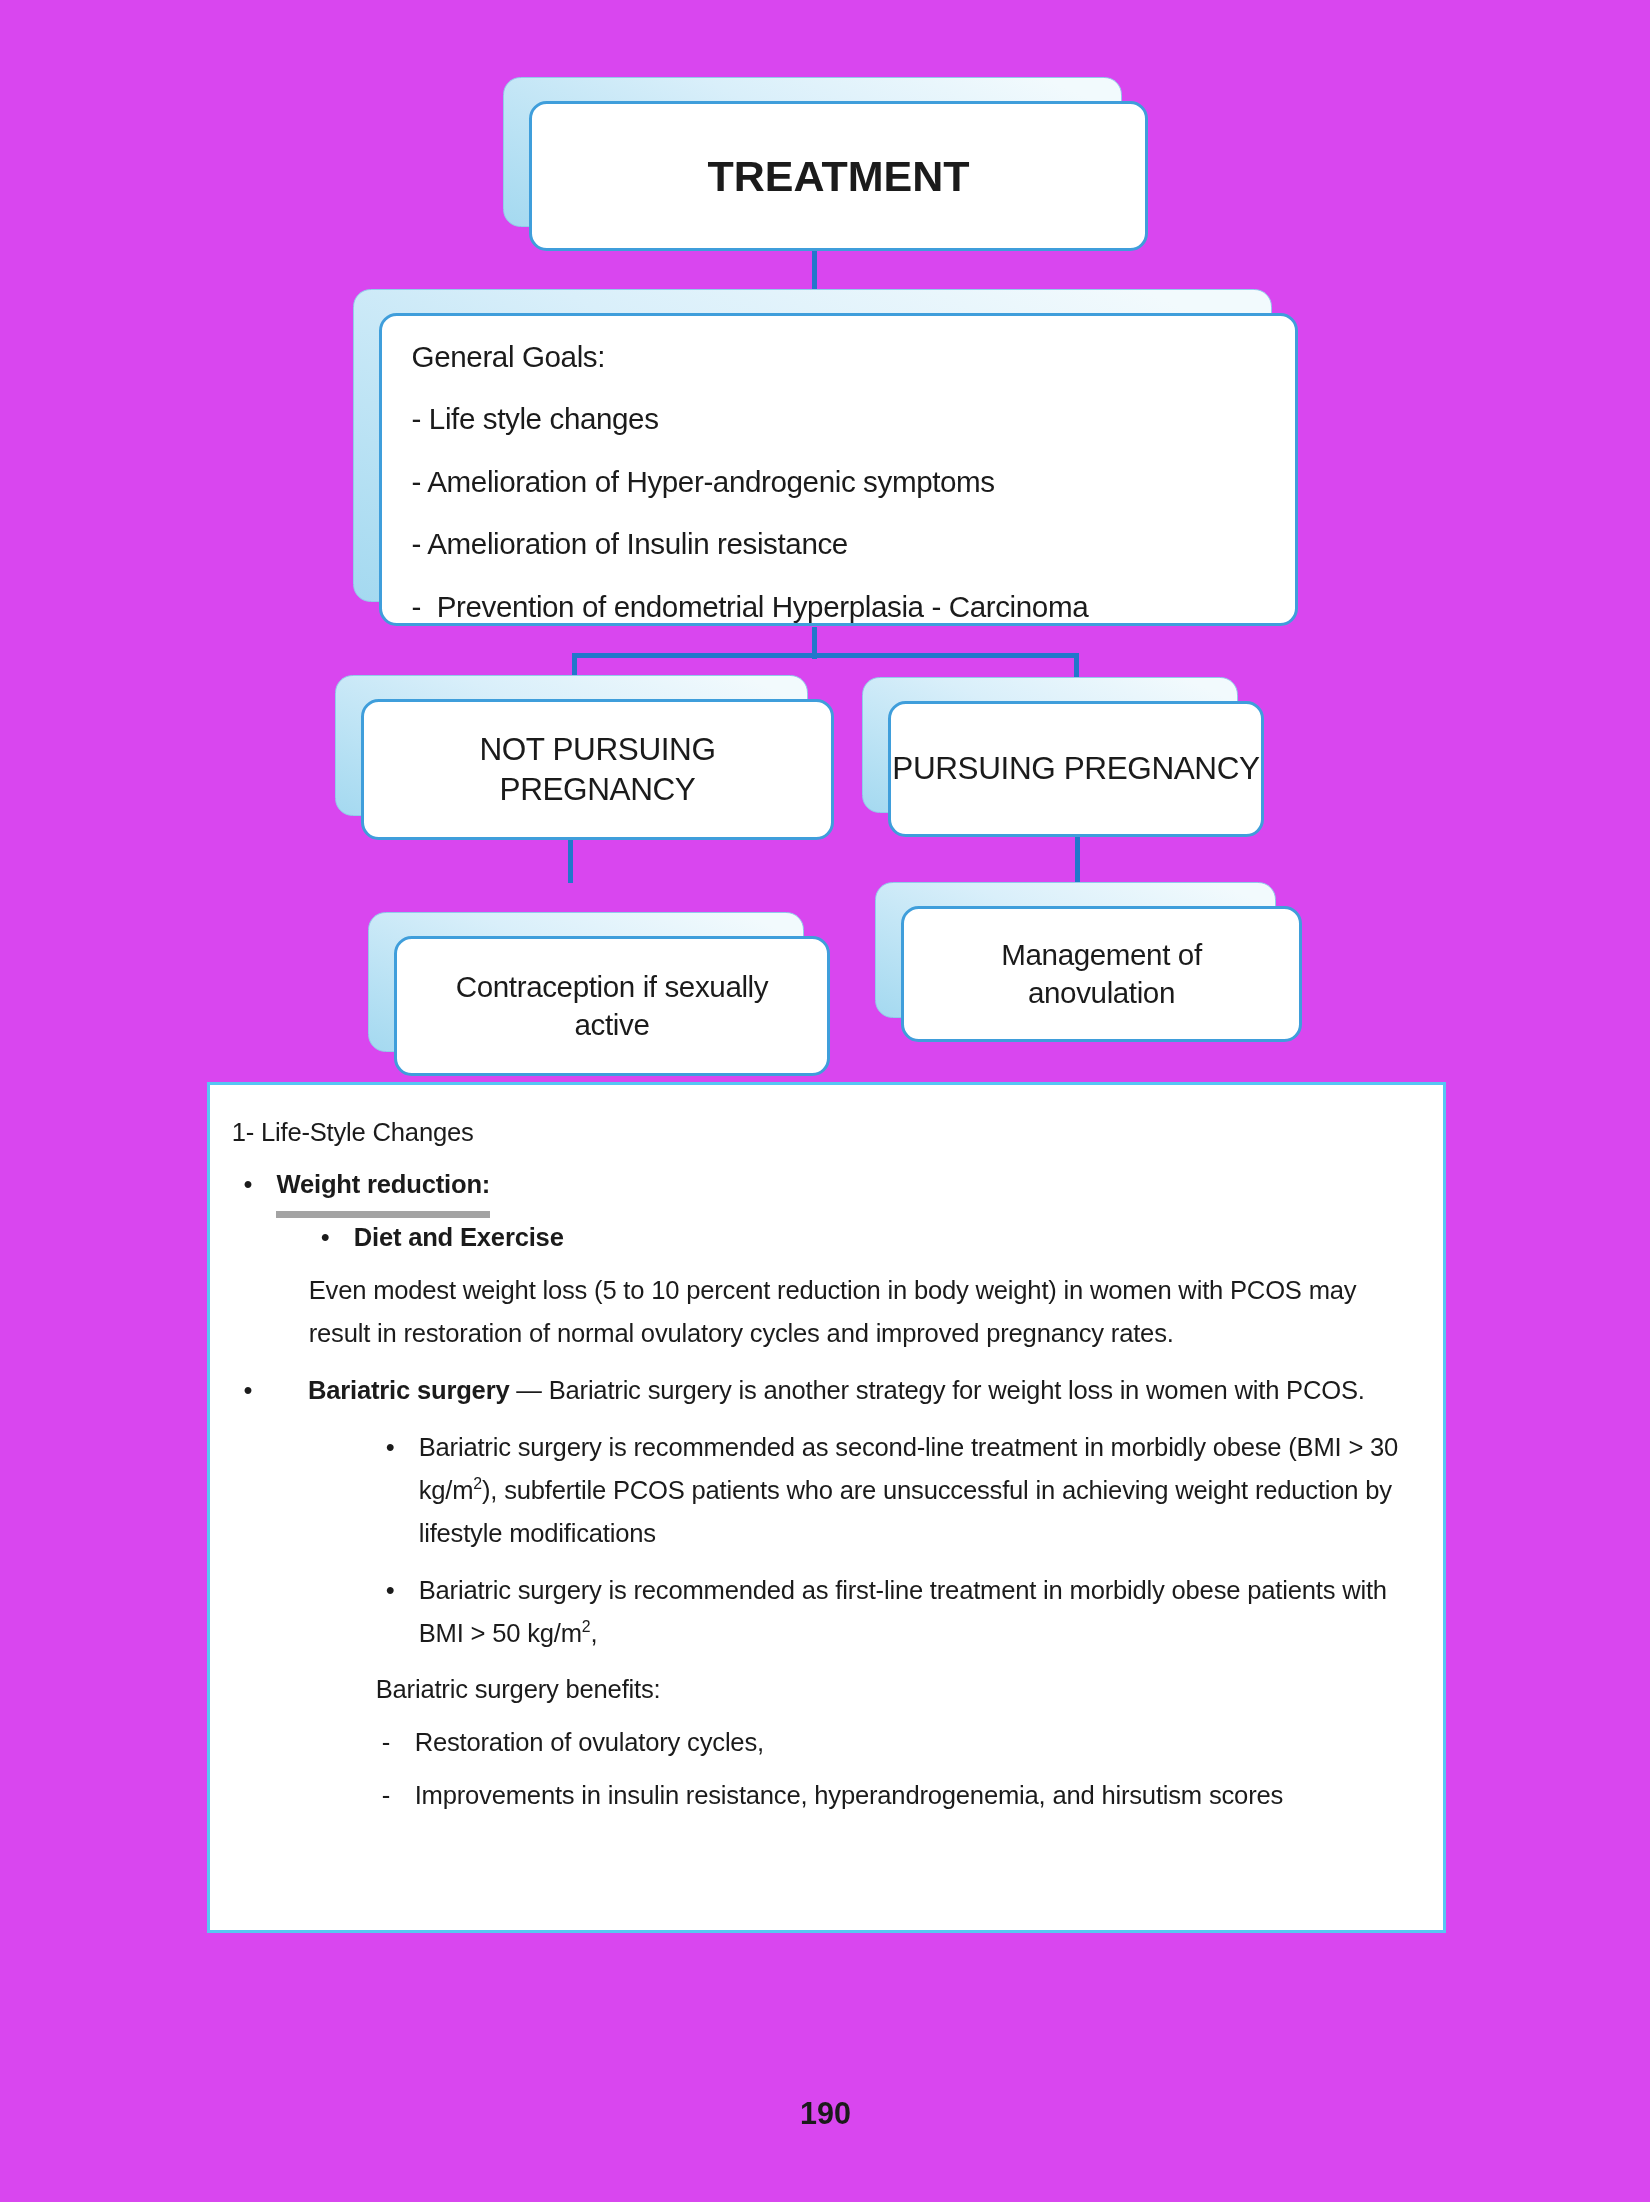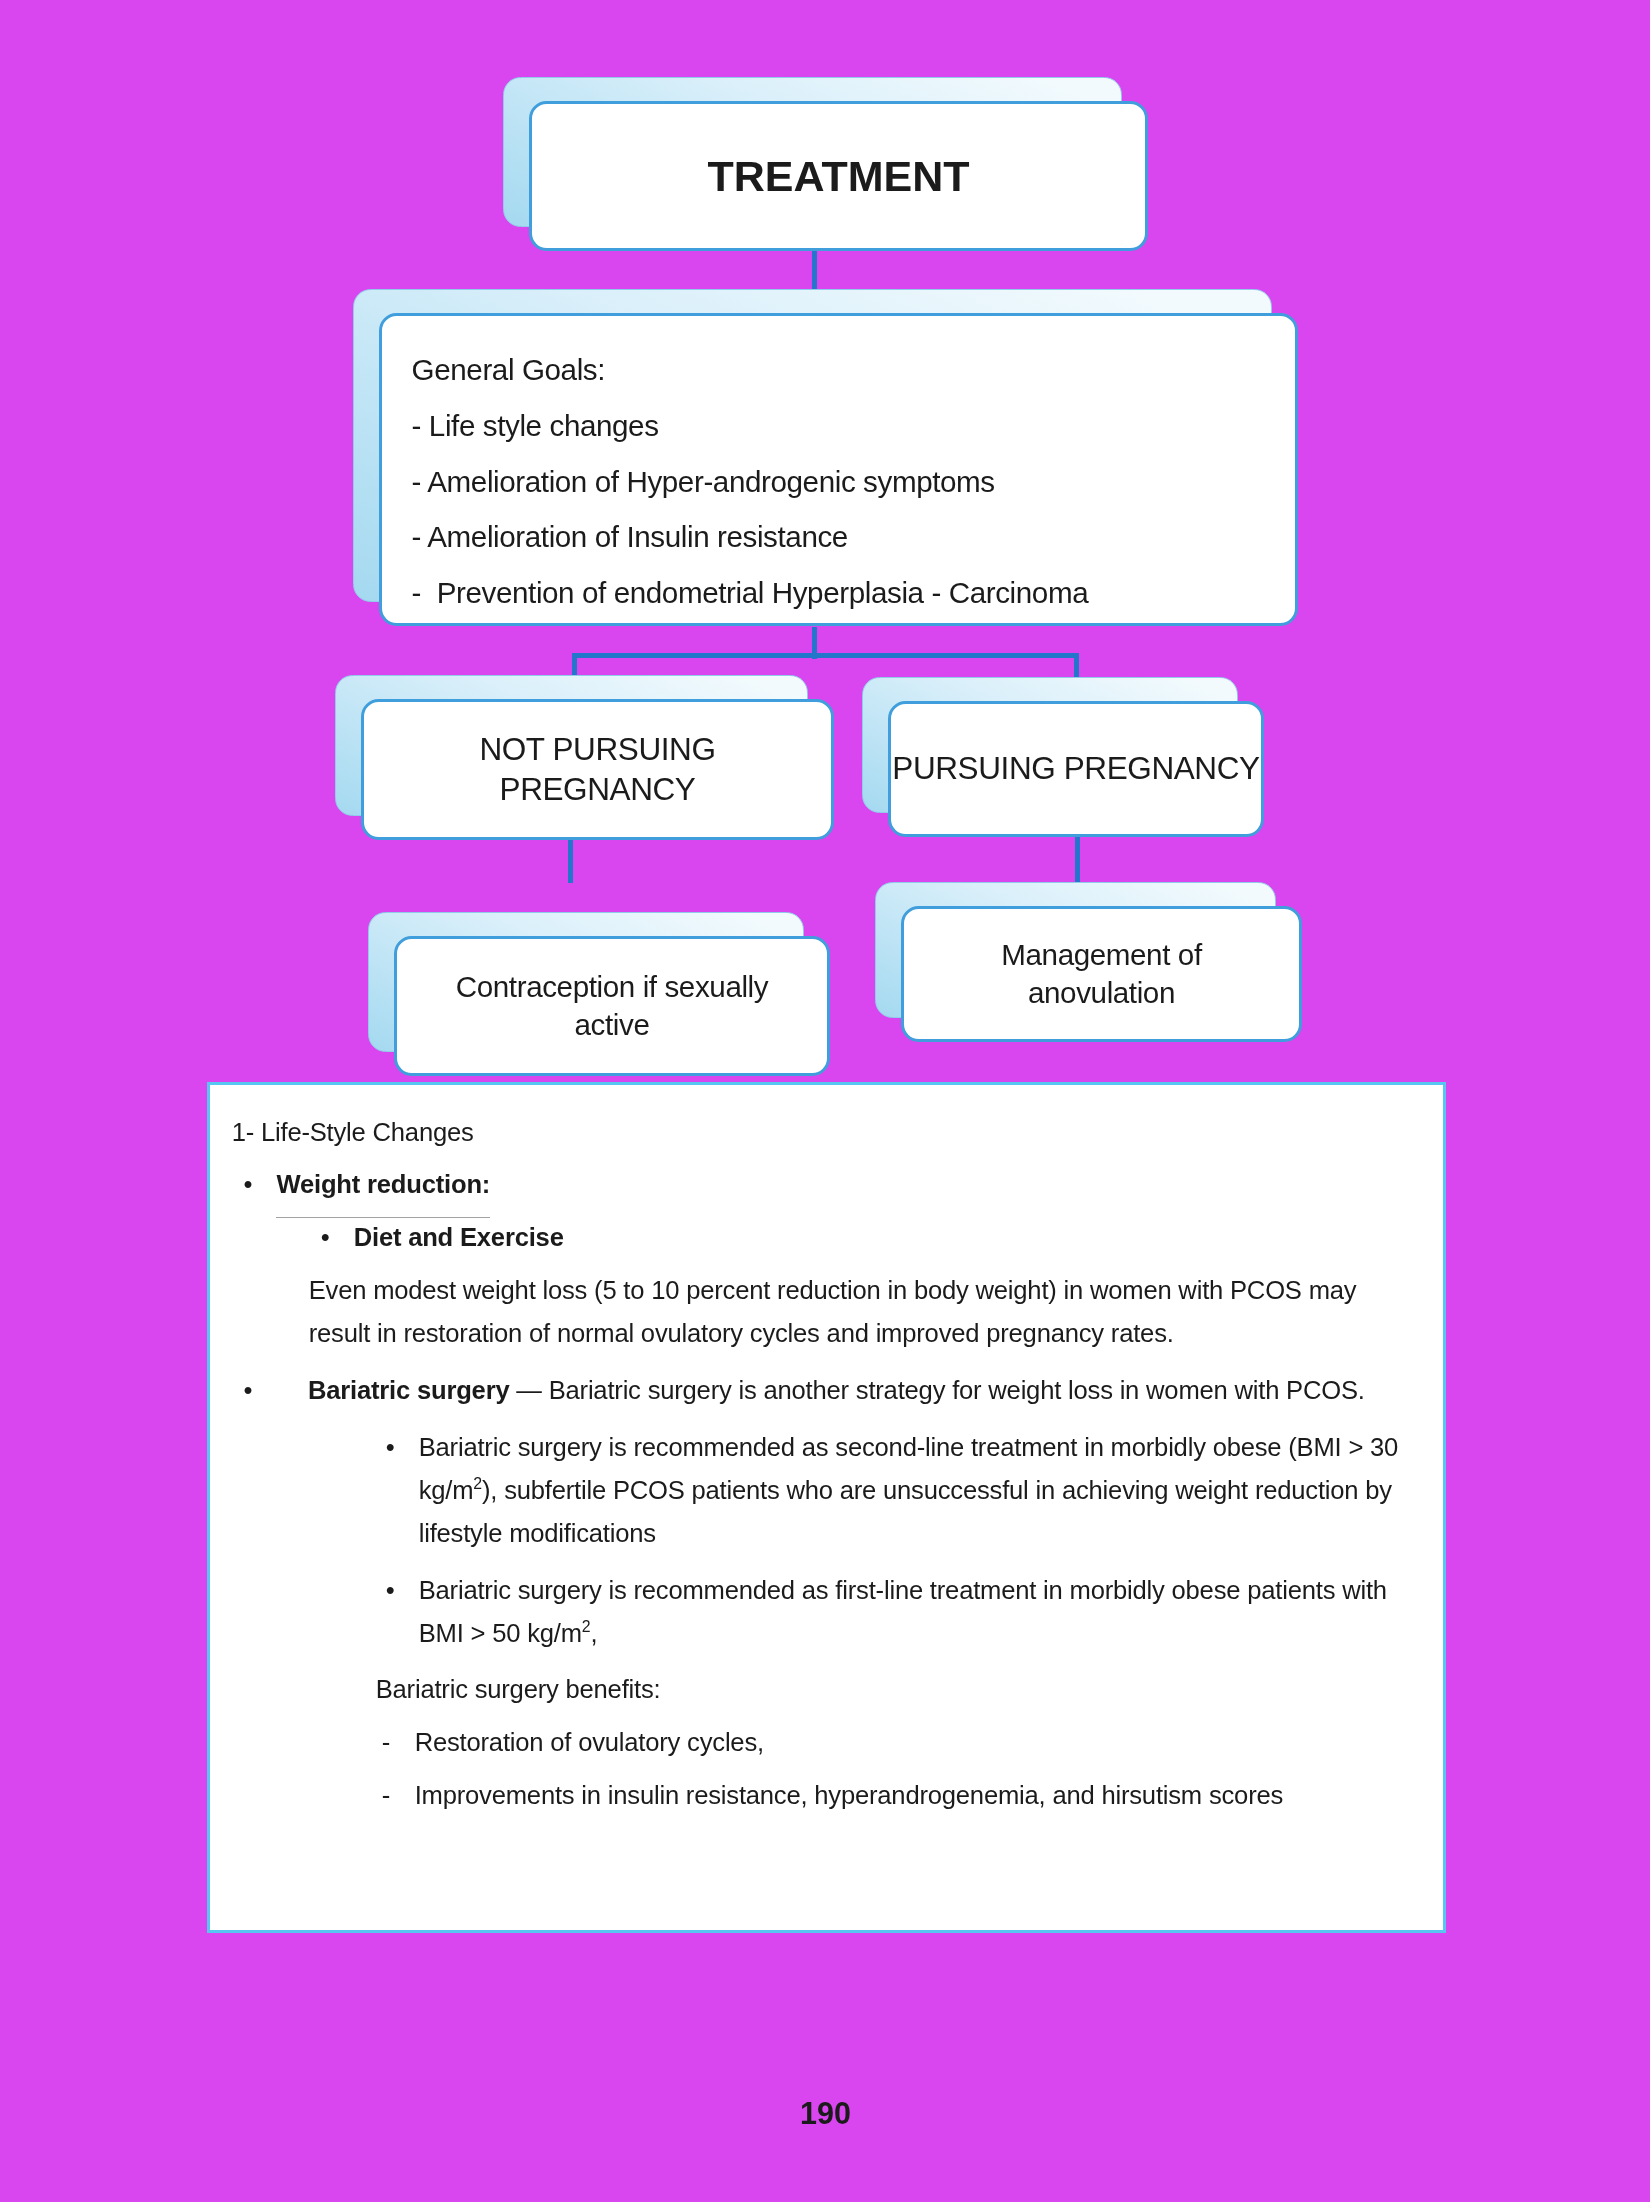--- a/index.html
+++ b/index.html
@@ -11,35 +11,35 @@
   .fc-shadow { position:absolute; left:-25.6px; top:-23.6px; width:100%; height:100%;
     border-radius:17.7px; border:1px solid #90ccea;
     background:linear-gradient(205deg,#f2fafd 8%,#d9effa 45%,#a4d9f0 100%); }
   .fc-box { position:relative; width:100%; height:100%; background:#ffffff;
     border:3px solid #3f9edb; border-radius:17.7px;
     display:flex; align-items:center; justify-content:center; text-align:center;
     letter-spacing:-0.4px; }
   .fc-title { font-size:43px; font-weight:bold; letter-spacing:0; }
   .fc-branch-label { font-size:31.5px; line-height:1.25; }
   .fc-leaf-label { font-size:29.6px; line-height:1.3; }
-  .fc-box-left { flex-direction:column; align-items:flex-start; justify-content:center;
+  .fc-box-left { flex-direction:column; align-items:flex-start; justify-content:space-between;
     text-align:left; padding:23.6px 19.7px 0 29.6px; }
   .goals-title { font-size:29.6px; line-height:33px; }
   .goals-item { font-size:29.6px; line-height:33px; margin-top:22.7px; white-space:pre-wrap; }
   .conn { position:absolute; background:#2277cb; }
 
   
   .infobox { position:absolute; left:207px; top:1082px; width:1239px; height:851px;
     border:3.9px solid #57c7f2; background:#ffffff; padding:25.6px 39px 0 21.7px;
     font-size:25.6px; line-height:43px; letter-spacing:-0.2px; }
   .ib-row { display:flex; margin-top:9.9px; }
   .blt { flex:none; width:33px; }
   .txt { flex:1; }
   .bold { font-weight:bold; }
-  .ul { border-bottom:1px solid #a3a3a3; padding-bottom:19px; }
+  .ul { border-bottom:7px solid #a3a3a3; padding-bottom:13px; }
   .ml-lvl1 { margin-left:11.8px; }
   .ml-lvl2 { margin-left:89px; }
   .ml-para { margin-left:77px; margin-top:9.9px; }
   .ml-lvl3 { margin-left:154px; }
   .ml-benef { margin-left:144px; margin-top:13.8px; }
   .ml-dash { margin-left:150px; }
   sup { font-size:0.62em; vertical-align:super; line-height:0; }
 
   .page-number { position:absolute; left:0; top:2096px; width:100%;
     text-align:center; font-size:30.5px; font-weight:bold; }

